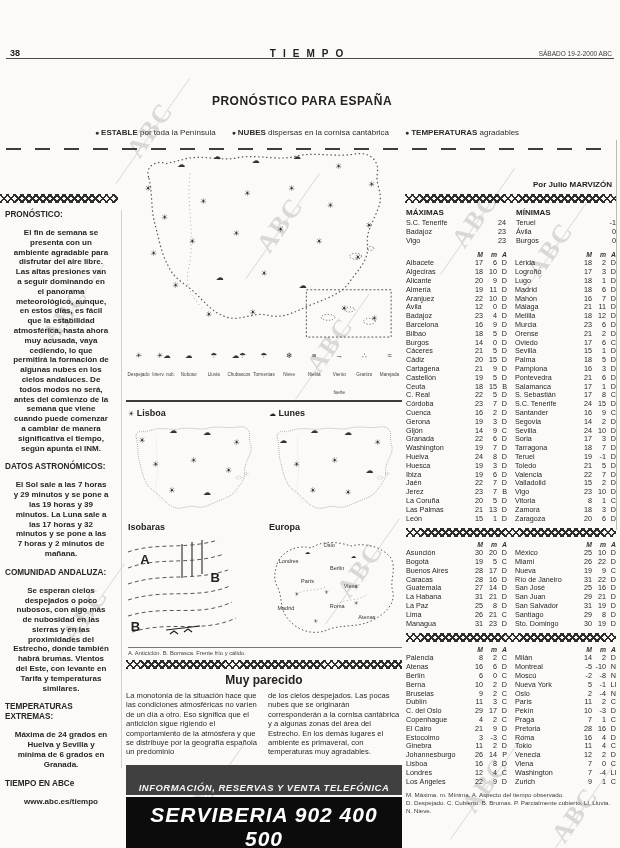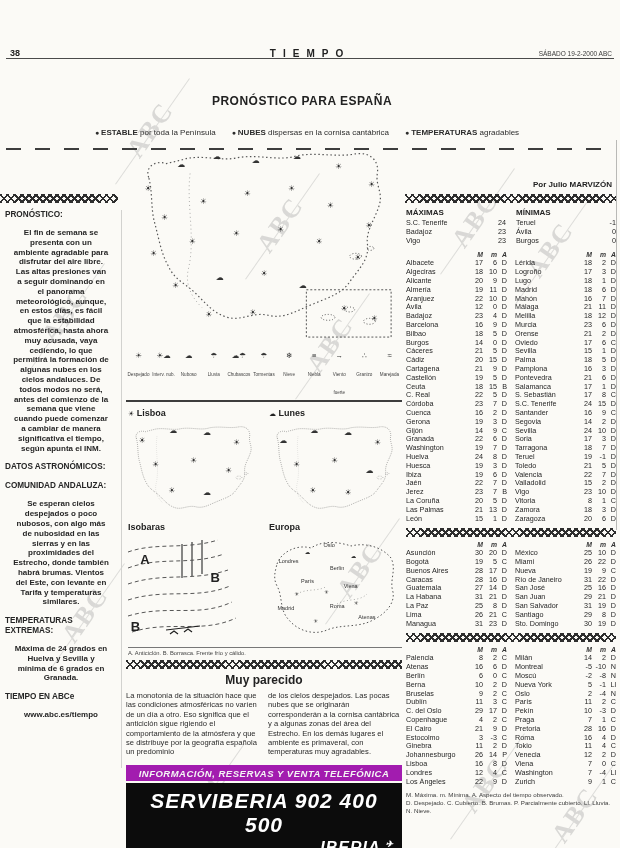--- a/index.html
+++ b/index.html
@@ -53,22 +53,22 @@
   .maplabel .mli{font-size:7px;font-weight:400;}
   .minimap{position:relative;height:100px;}
   .minimap2{position:relative;height:112px;}
   .mapcaption{font:400 5.8px/8px "Liberation Sans",sans-serif;color:#444;margin:1px 0 3px 2px;border-top:1px solid #777;padding-top:1px;}
   .mid-checker{margin:3px 0 4px 0;}
   .muy{font:700 12px "Liberation Sans",sans-serif;text-align:center;margin:2px 0 4px 0;}
   .muycols{display:flex;gap:8px;font:400 7.6px/9.4px "Liberation Sans",sans-serif;color:#2a2a2a;}
   .muycols p{margin:0;flex:1;text-align:left;}
   
   .ad{margin-top:8px;}
-  .ad-strip{background:#a21caf;color:#f4f4f4;font:700 italic 9.5px "Liberation Sans",sans-serif;
-            text-align:center;padding:3px 0 2px 0;letter-spacing:.5px;}
+  .ad-strip{background:#404040;color:#f4f4f4;font:700 italic 9.5px "Liberation Sans",sans-serif;
+            text-align:center;padding:17px 0 2px 0;letter-spacing:.5px;}
   .ad-box{background:#0c0c0c;color:#fff;margin-top:2px;padding:6px 8px 5px 8px;}
   .ad-phone{font:700 italic 21px "Liberation Sans",sans-serif;text-align:center;letter-spacing:1px;}
   .ad-brand{font:700 italic 16px "Liberation Sans",sans-serif;text-align:right;letter-spacing:1px;margin-top:2px;}
   .ad-brand .wing{font-size:9px;vertical-align:super;}
   
   .col-right{position:absolute;top:208px;left:406px;width:210px;font:400 7.2px/8.8px "Liberation Sans",sans-serif;color:#262626;}
   .extremes{display:flex;gap:10px;margin-bottom:6px;}
   .ext{flex:1;}
   .ext h4{margin:0 0 2px 0;font:700 8px "Liberation Sans",sans-serif;}
   .ext-row{display:flex;}
@@ -142,20 +142,21 @@
   <div class="vrule1"></div>
   <div class="vrule2"></div>
 
   <div class="col-left">
       <div class="lsec">
       <h3>PRONÓSTICO:</h3>
       <p>El fin de semana se presenta con un ambiente agradable para disfrutar del aire libre. Las altas presiones van a seguir dominando en el panorama meteorológico, aunque, en estos días, es fácil que la estabilidad atmosférica, hasta ahora muy acusada, vaya cediendo, lo que permitirá la formación de algunas nubes en los cielos andaluces. De todos modos no será, antes del comienzo de la semana que viene cuando puede comenzar a cambiar de manera significativa el tiempo, según apunta el INM.</p>
     </div>
       <div class="lsec">
       <h3>DATOS ASTRONÓMICOS:</h3>
+      <p>El Sol sale a las 7 horas y 29 minutos y se pone a las 19 horas y 39 minutos. La Luna sale a las 17 horas y 32 minutos y se pone a las 7 horas y 2 minutos de mañana.</p>
     </div>
       <div class="lsec">
       <h3>COMUNIDAD ANDALUZA:</h3>
       <p>Se esperan cielos despejados o poco nubosos, con algo más de nubosidad en las sierras y en las proximidades del Estrecho, donde también habrá brumas. Vientos del Este, con levante en Tarifa y temperaturas similares.</p>
     </div>
       <div class="lsec">
       <h3>TEMPERATURAS EXTREMAS:</h3>
       <p>Máxima de 24 grados en Huelva y Sevilla y mínima de 6 grados en Granada.</p>
     </div>
       <div class="lsec">

